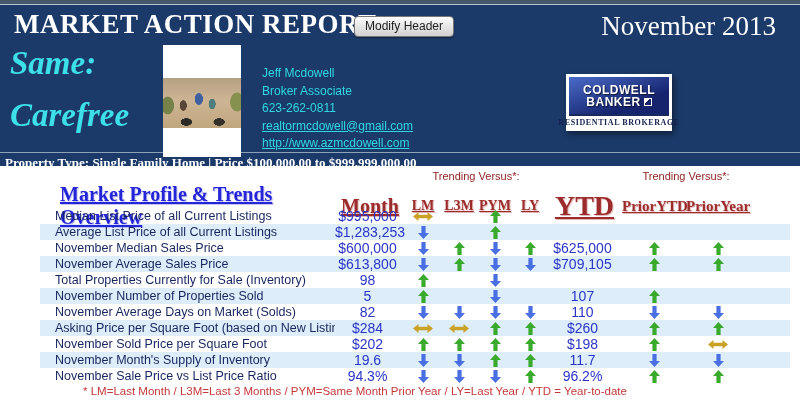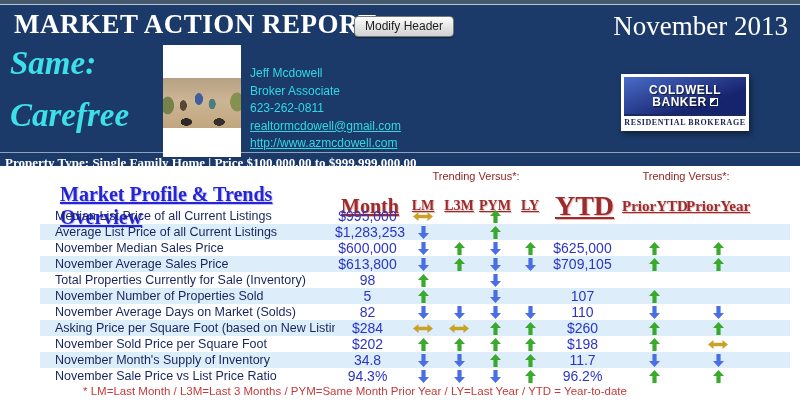--- a/index.html
+++ b/index.html
@@ -12,43 +12,43 @@
   
   .header { position:relative; height:147px; background:#1b3a69; color:#fff; }
   .report-title { position:absolute; left:14px; top:4px;
     font-family:"Liberation Serif", serif; font-weight:bold; font-size:27px;
     letter-spacing:0.5px; color:#fff; }
   .modify-btn { position:absolute; left:310px; top:11px; font-size:12px;
     font-family:"Liberation Sans", sans-serif; color:#1c1c1c;
     background:linear-gradient(#fefefe,#e8e8e8 45%,#d2d2d2);
     border:1px solid #777; border-radius:4px; padding:2px 10px 3px;
     box-shadow:0 1px 1px rgba(0,0,0,.4); cursor:pointer;margin-left:44px; }
-  .period { position:absolute; right:12px; top:6px;
+  .period { position:absolute; right:24px; top:6px;
     font-family:"Liberation Serif", serif; font-size:27px; color:#fff; }
   .city-block { position:absolute; left:10px; top:32px;
     font-family:"Liberation Serif", serif; font-style:italic; font-weight:bold;
     font-size:33px; line-height:52px; color:#3ddfe8; }
   .photo { position:absolute; left:163px; top:40px; width:78px; height:112px;
     background:#fff; }
   .photo-img { margin-top:33px; height:50px; width:100%;
     background:
       radial-gradient(ellipse 9px 6px at 30% 88%, #2c2a26 60%, transparent 65%),
       radial-gradient(ellipse 9px 6px at 72% 88%, #33302a 60%, transparent 65%),
       radial-gradient(ellipse 7px 10px at 46% 42%, #3f5f9e 55%, transparent 62%),
       radial-gradient(ellipse 6px 9px at 63% 52%, #4e7d7d 55%, transparent 62%),
       radial-gradient(ellipse 6px 9px at 26% 55%, #5a4636 55%, transparent 62%),
       radial-gradient(ellipse 10px 14px at 6% 55%, #76824a 60%, transparent 66%),
       radial-gradient(ellipse 11px 15px at 95% 48%, #87914f 60%, transparent 66%),
       linear-gradient(#b5a183 0%, #cdb494 45%, #c1a77e 100%); }
-  .contact { position:absolute; left:250px; top:60px; font-size:12px;
+  .contact { position:absolute; left:262px; top:60px; font-size:12px;
     line-height:17.5px; color:#30d9e2; }
   .contact .link { text-decoration:underline; cursor:pointer; }
 
   
-  .cb-logo { position:absolute; left:621px; top:69px; width:128px; height:57px;
+  .cb-logo { position:absolute; left:566px; top:69px; width:106px; height:57px;
     background:#fff; padding:3px; box-shadow:2px 3px 6px rgba(0,0,0,.45); }
   .cb-blue { height:37px; background:linear-gradient(160deg,#4a6cc9,#16246e 70%);
     display:flex; align-items:center; justify-content:center; }
   .cb-text { font-family:"Liberation Sans", sans-serif; font-weight:bold;
     color:#fff; font-size:12px; line-height:12px; letter-spacing:0.5px;
     text-align:center; text-shadow:1px 1px 1px rgba(0,0,0,.6); }
   .cb-sq { display:inline-block; width:8px; height:8px; border:1px solid #fff;
     background:linear-gradient(135deg,#fff 35%, transparent 36%);
     vertical-align:middle; margin-left:3px; }
   .cb-strip { height:14px; background:#fff; border-top:2px solid #1a2a5e;
@@ -322,21 +322,21 @@
     <div class="cell-ytd">$198</div>
     <div class="cell-trend"><svg width="11" height="13" viewBox="0 0 11 13">
             <path d="M5.5 0 L11 6 H7.6 V13 H3.4 V6 H0 Z" fill="#3aaa2d"></path>
           </svg></div>
     <div class="cell-trend"><svg width="20" height="9" viewBox="0 0 20 9">
             <path d="M0 4.5 L5.5 0 V2.7 H14.5 V0 L20 4.5 L14.5 9 V6.3 H5.5 V9 Z" fill="#c9a227"></path>
           </svg></div>
   </div>
       <div class="grid-row t-row alt">
     <div class="cell-label">November Month's Supply of Inventory</div>
-    <div class="cell-month">34.8</div>
+    <div class="cell-month">19.6</div>
     <div class="cell-trend"><svg width="11" height="13" viewBox="0 0 11 13">
             <path d="M5.5 13 L0 7 H3.4 V0 H7.6 V7 H11 Z" fill="#4a6fe3"></path>
           </svg></div>
     <div class="cell-trend"><svg width="11" height="13" viewBox="0 0 11 13">
             <path d="M5.5 13 L0 7 H3.4 V0 H7.6 V7 H11 Z" fill="#4a6fe3"></path>
           </svg></div>
     <div class="cell-trend"><svg width="11" height="13" viewBox="0 0 11 13">
             <path d="M5.5 0 L11 6 H7.6 V13 H3.4 V6 H0 Z" fill="#3aaa2d"></path>
           </svg></div>
     <div class="cell-trend"><svg width="11" height="13" viewBox="0 0 11 13">

